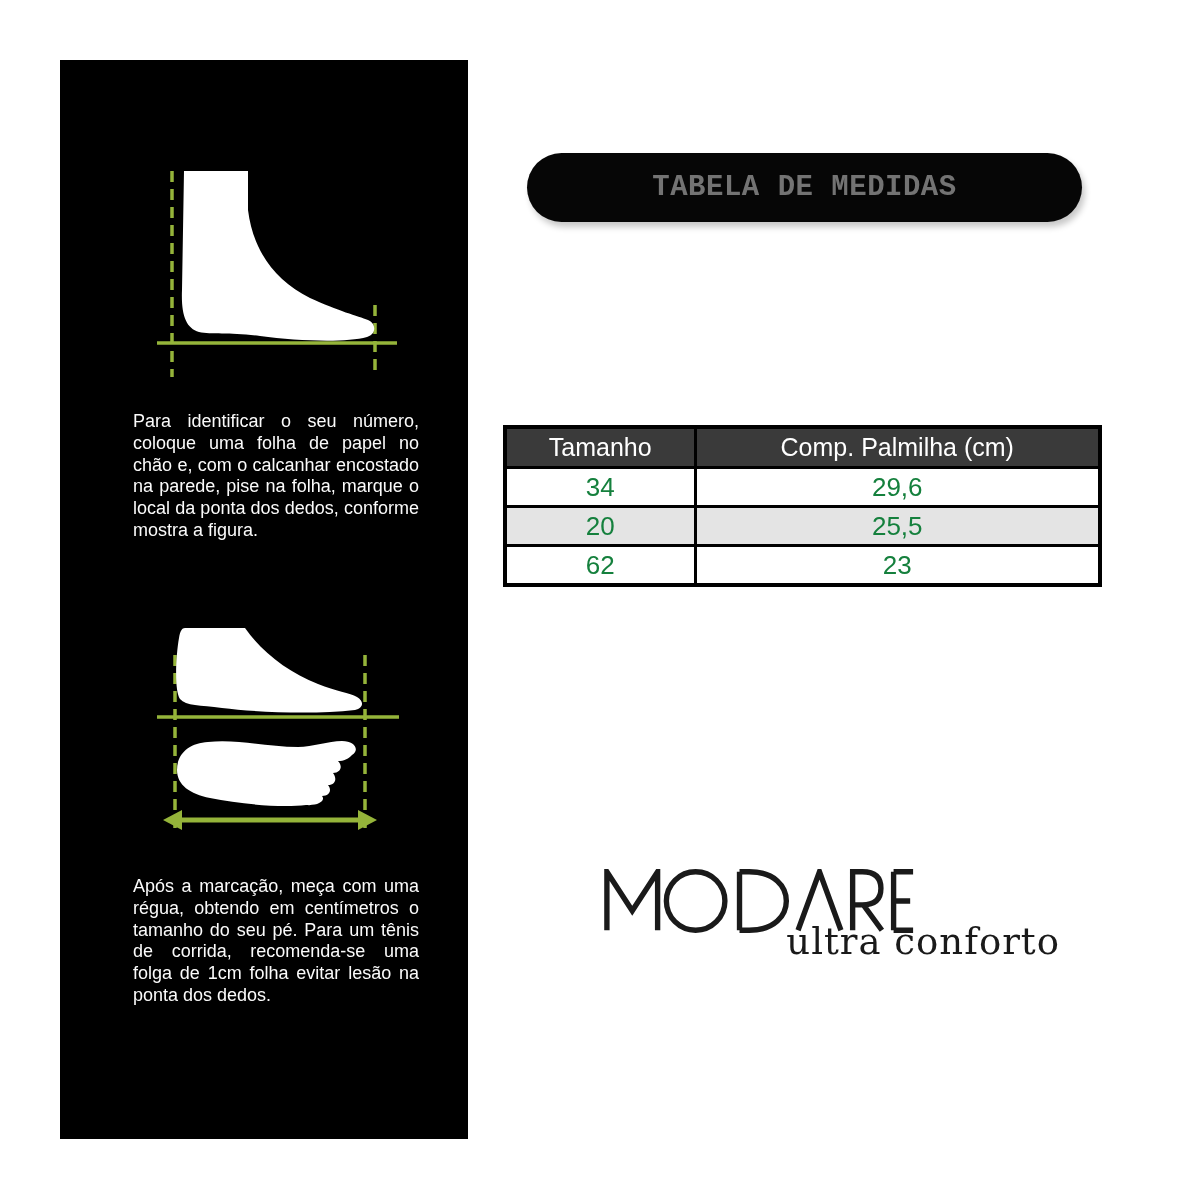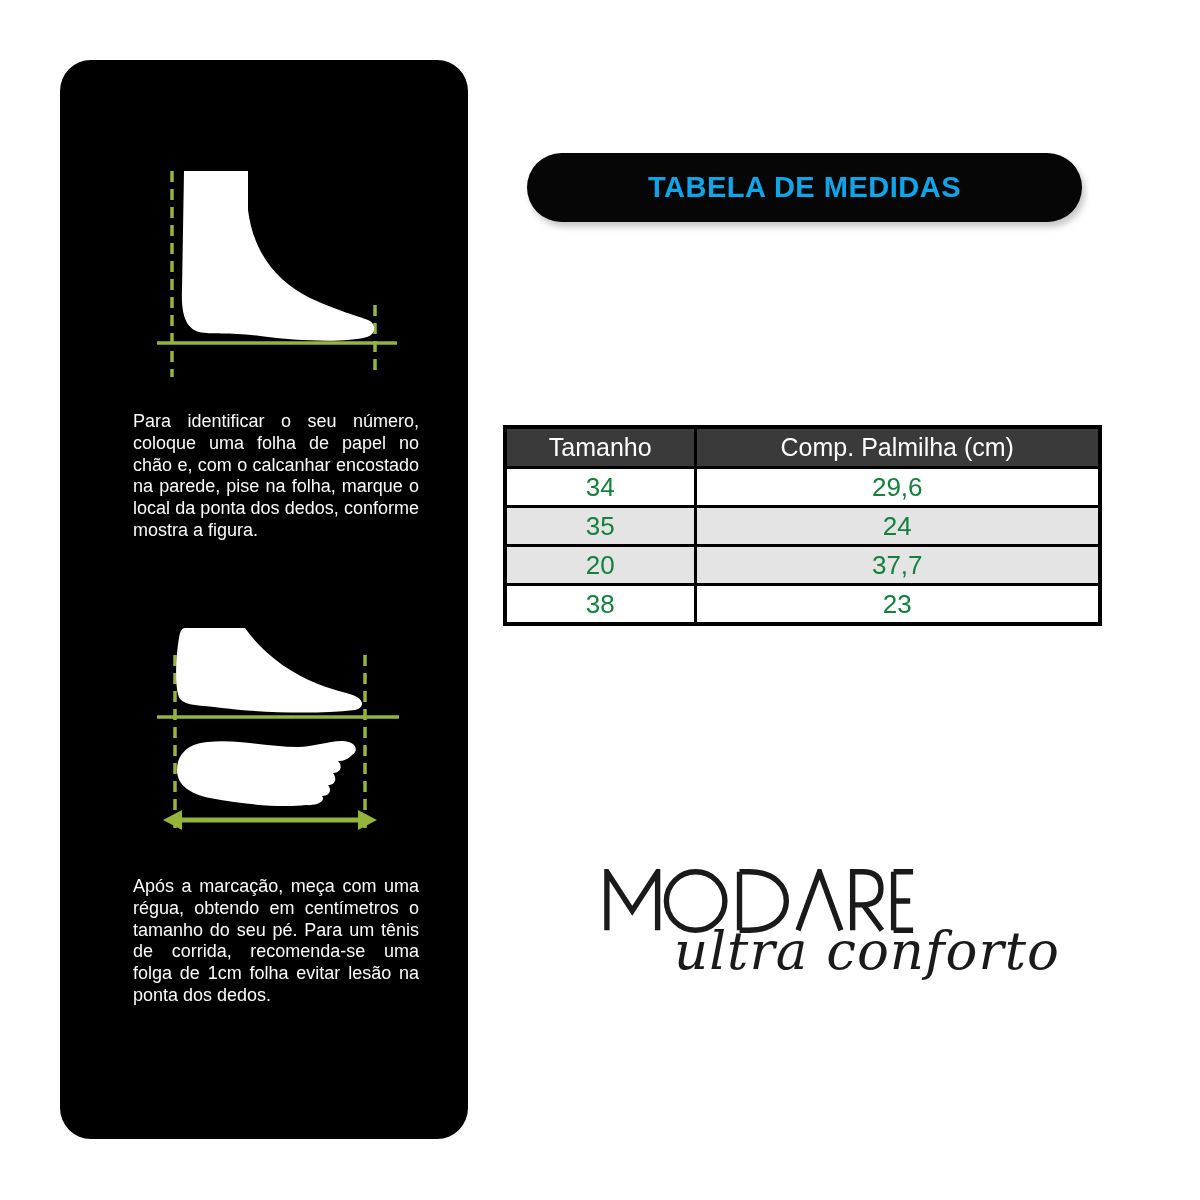--- a/index.html
+++ b/index.html
@@ -1,48 +1,48 @@
 <!DOCTYPE html>
 <html style="--green: #95b43a; --header-bg: #3a3a3a; --alt-bg: #e4e4e4; --brand: #1a1a1a;"><head>
 <meta charset="utf-8">
 <style>
   html,body{margin:0;padding:0;background:#fff;}
   .page{position:relative;width:1200px;height:1200px;background:#fff;overflow:hidden;
         font-family:"Liberation Sans",sans-serif;}
   
-  .panel{position:absolute;left:60px;top:60px;width:408px;height:1079px;background:#000;border-radius:31px;}
+  .panel{position:absolute;left:60px;top:60px;width:408px;height:1079px;background:#000;}
   .illu{position:absolute;left:0;display:block;}
   .illu1{top:100px;}
   .illu2{top:560px;}
   .para{position:absolute;left:73px;width:286px;color:#fbfbfb;font-size:18px;
         line-height:21.8px;text-align:justify;}
   .para1{top:333px;}
   .para2{top:798px;}
   .gline{stroke:var(--green);}
   .gfill{fill:var(--green);}
   
   .pill{position:absolute;left:527px;top:153px;width:555px;height:69px;background:#060606;
         border-radius:35px;display:flex;align-items:center;justify-content:center;
         box-shadow:3px 5px 6px rgba(0,0,0,0.22);}
-  .pill span{color:#0ea5e9;font-size:29px;font-weight:700;letter-spacing:.5px;}
+  .pill span{color:#737373;font-size:29px;font-weight:700;letter-spacing:.5px;font-family:Liberation Mono, monospace;}
   
   table.size{position:absolute;left:503px;top:425px;width:599px;border-collapse:collapse;
         table-layout:fixed;background:#fff;}
   table.size th,table.size td{border:3px solid #000;text-align:center;vertical-align:middle;
         padding:0;overflow:hidden;}
   table.size{border:4px solid #000;}
   table.size th{height:37px;background:var(--header-bg);color:#fff;font-weight:400;font-size:25px;}
   table.size td{height:36px;color:#15803d;font-size:26px;}
   table.size tr.alt td{background:var(--alt-bg);}
   col.c1{width:190px;}
   
   .brand-logo{position:absolute;left:603px;top:869px;}
   .tagline{position:absolute;left:650px;top:922px;width:410px;text-align:right;
-        font-family:"DejaVu Serif",serif;font-style:italic;color:var(--brand);
-        font-size:53px;line-height:1.1;letter-spacing:1px;}
+        font-family:"DejaVu Serif",serif;color:var(--brand);
+        font-size:37px;line-height:1.1;letter-spacing:1px;}
   .logo-stroke{stroke:var(--brand);stroke-width:5.5;fill:none;}
 </style>
 </head>
 <body>
 
 <div class="page">
 
   <div class="panel">
 
     <svg class="illu illu1" width="408" height="230" viewBox="0 0 408 230">
@@ -106,29 +106,25 @@
         <th>Tamanho</th>
         <th>Comp. Palmilha (cm)</th>
       </tr>
     </thead>
     <tbody>
         <tr>
           <td>34</td>
           <td>29,6</td>
         </tr>
         <tr class="alt">
-          <td>35</td>
-          <td>24</td>
-        </tr>
-        <tr class="alt">
           <td>20</td>
-          <td>37,7</td>
+          <td>25,5</td>
         </tr>
         <tr>
-          <td>38</td>
+          <td>62</td>
           <td>23</td>
         </tr>
       </tbody>
   </table>
 
   <svg class="brand-logo" width="314" height="64" viewBox="0 0 322 64">
     <polyline class="logo-stroke" points="4,62 4,2 30,42 56,2 56,62"></polyline>
     <circle class="logo-stroke" cx="95" cy="32" r="30"></circle>
     <path class="logo-stroke" d="M140,2 L140,62 M140,2 L150,2 C176,2 188,17 188,32 C188,47 176,62 150,62 L140,62"></path>
     <polyline class="logo-stroke" points="200,62 222,2 244,62"></polyline>

